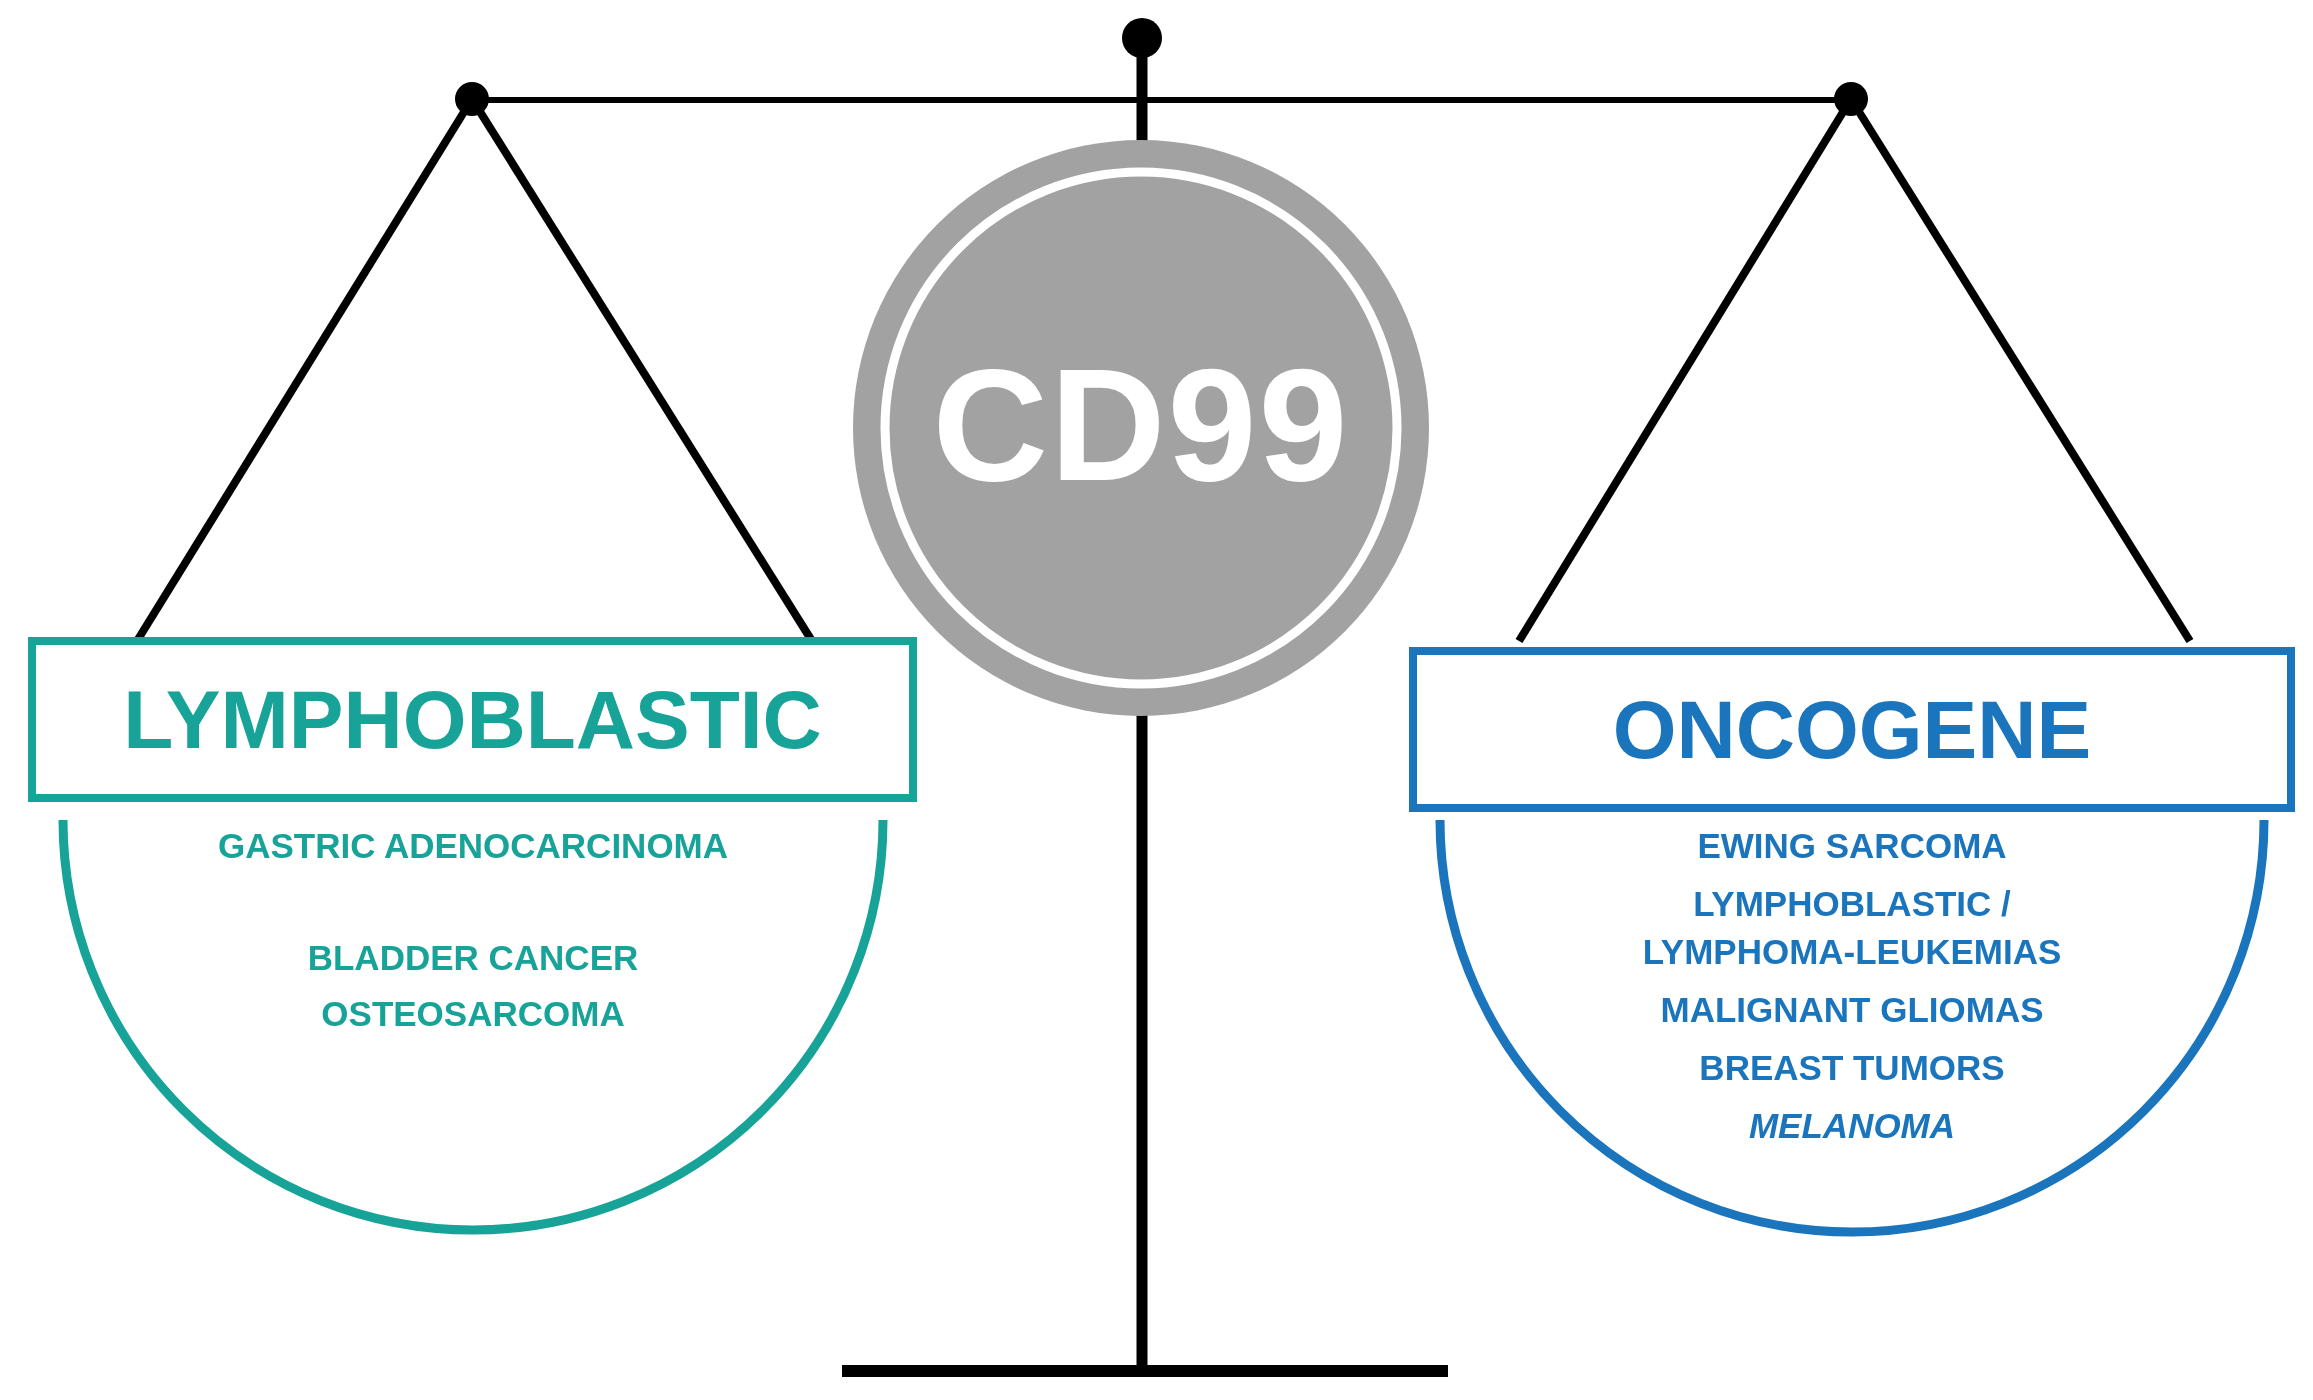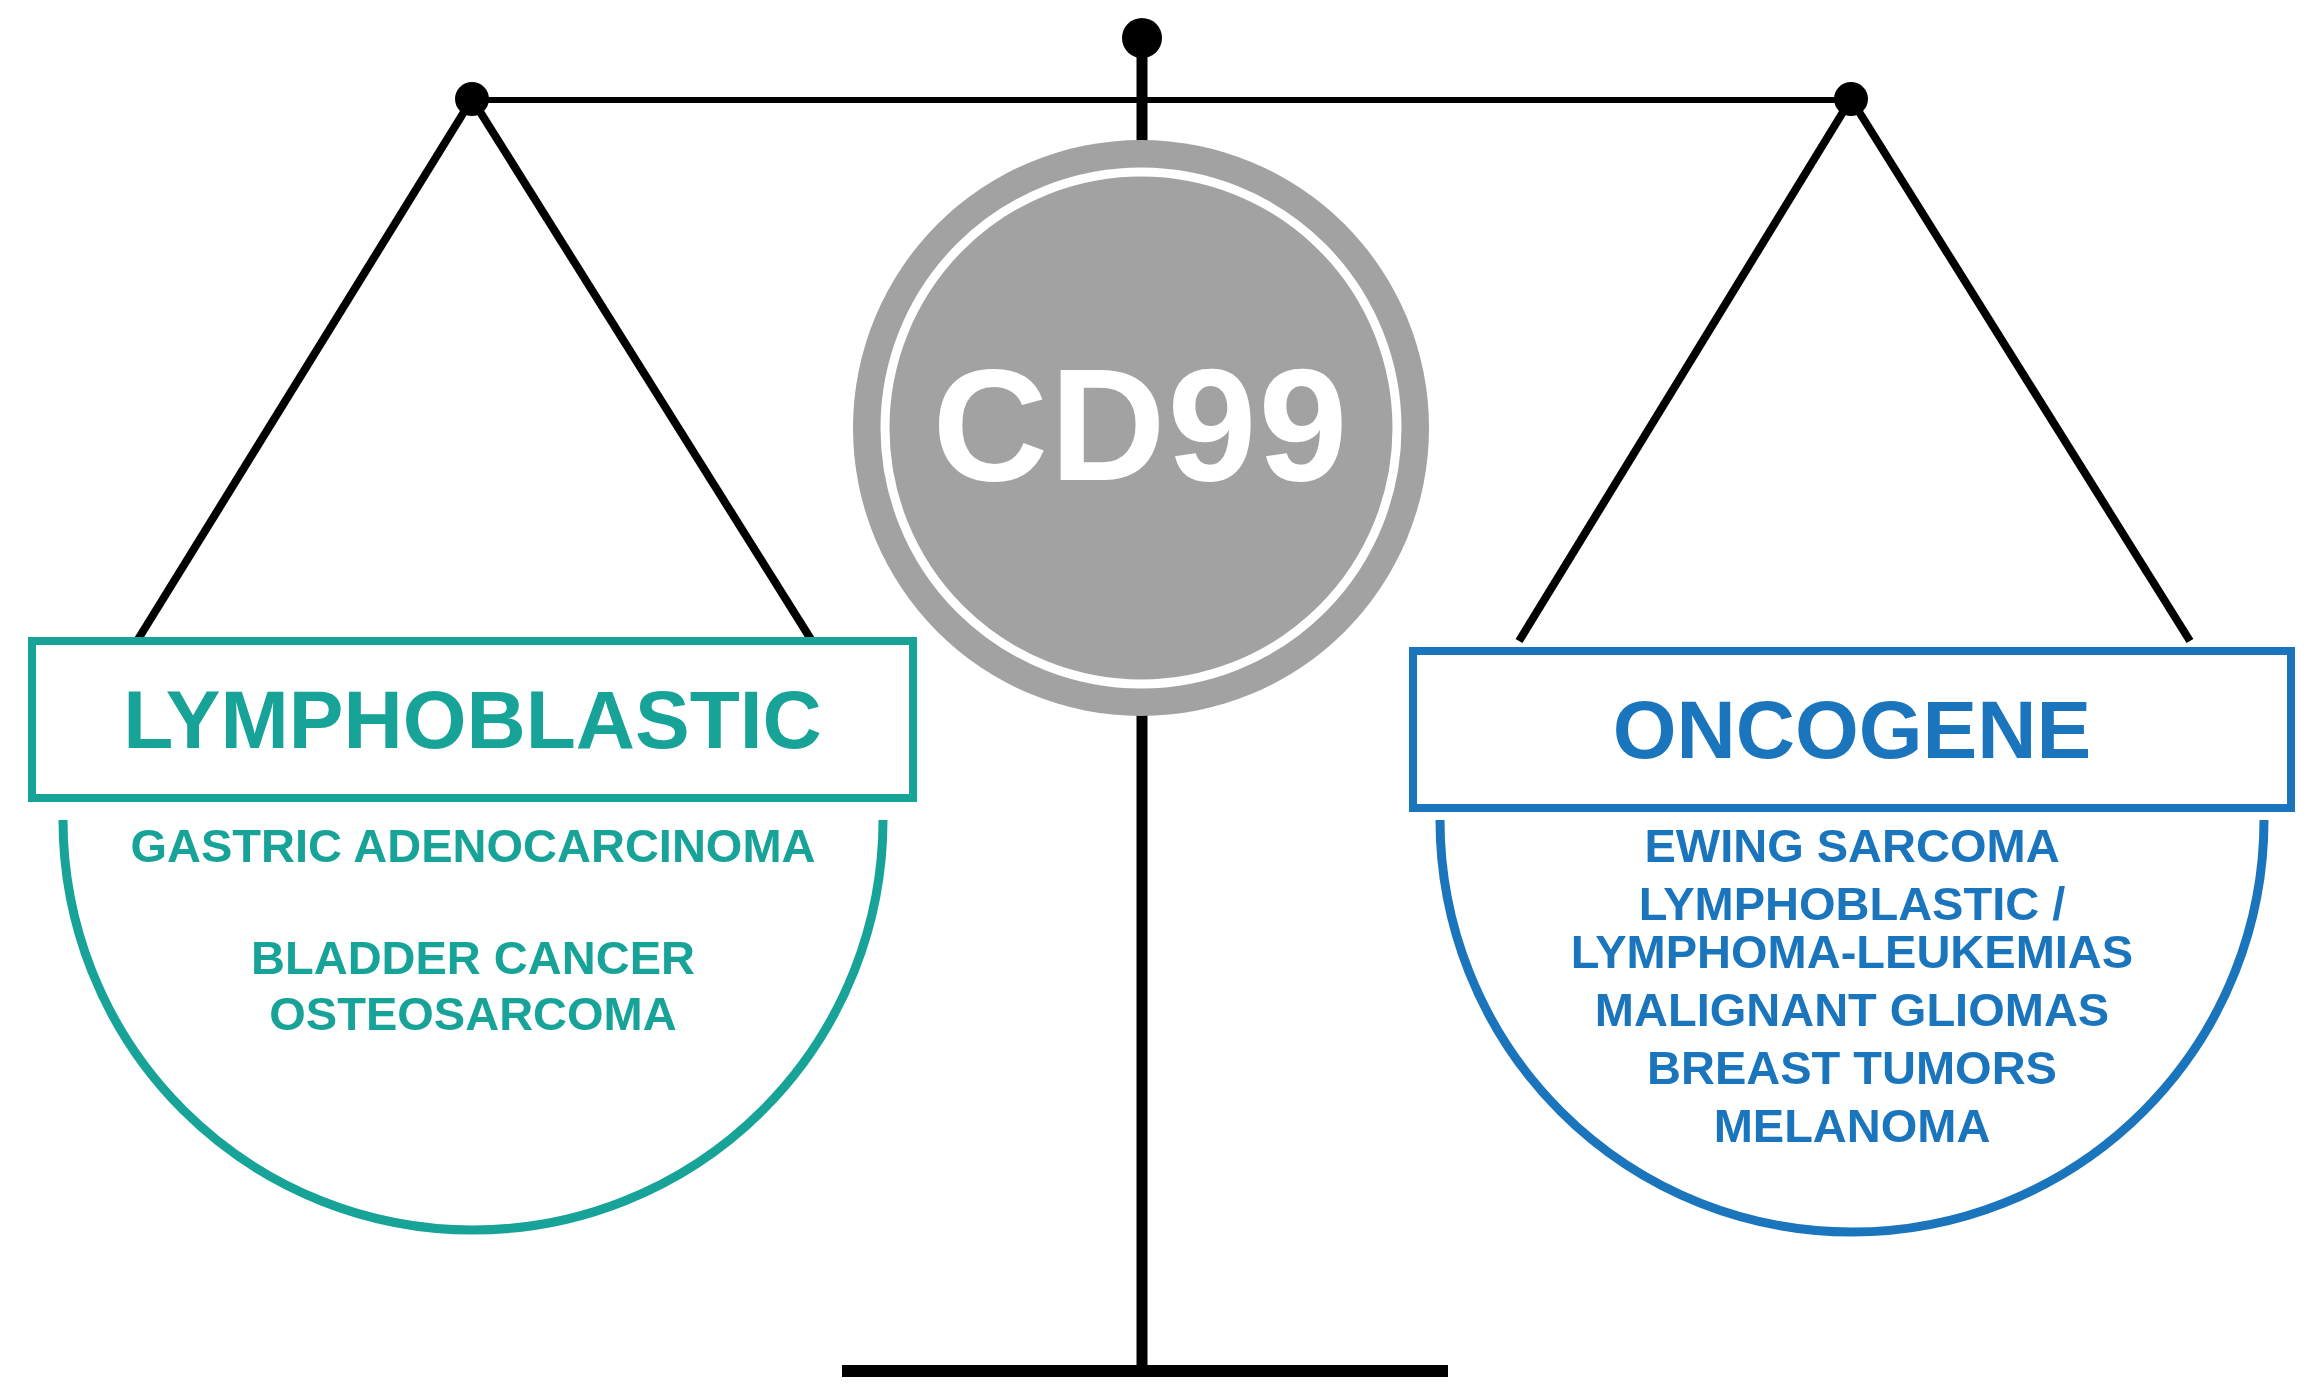--- a/index.html
+++ b/index.html
@@ -57,31 +57,31 @@
   #oncogene-panel {
     left: 1409px; width: 886px;
     border: 8px solid var(--blue);
     color: var(--blue);
     margin-top: 10px;
   }
   
   .pan-line {
     height: 56px;
     line-height: 56px;
-    font-size: 47px;
+    font-size: 35px;
     font-weight: bold;
     text-align: center;
     white-space: nowrap;
   }
   .left-line  { left: 33px;   width: 880px; color: var(--teal); }
   .right-line { left: 1442px; width: 820px; color: var(--blue); }
   .lt1 { top: 818px; }  .lt2 { top: 874px; }  .lt3 { top: 930px; }
   .lt4 { top: 986px; }  .lt5 { top: 1042px; }
   .rt1 { top: 818px; }  .rt2 { top: 876px; }  .rt3 { top: 924px; }
-  .rt4 { top: 982px; }  .rt5 { top: 1040px; } .rt6 { top: 1098px; }
+  .rt4 { top: 982px; }  .rt5 { top: 1040px; } .rt6 { top: 1098px; font-style: italic; }
 </style>
 </head>
 <body>
 
 <div id="stage">
 
   <svg id="scale-svg" viewBox="0 0 2313 1400" xmlns="http://www.w3.org/2000/svg">
 
     <line x1="472" y1="99" x2="137" y2="641" stroke="#000000" stroke-width="8"></line>
     <line x1="472" y1="99" x2="812" y2="641" stroke="#000000" stroke-width="8"></line>

